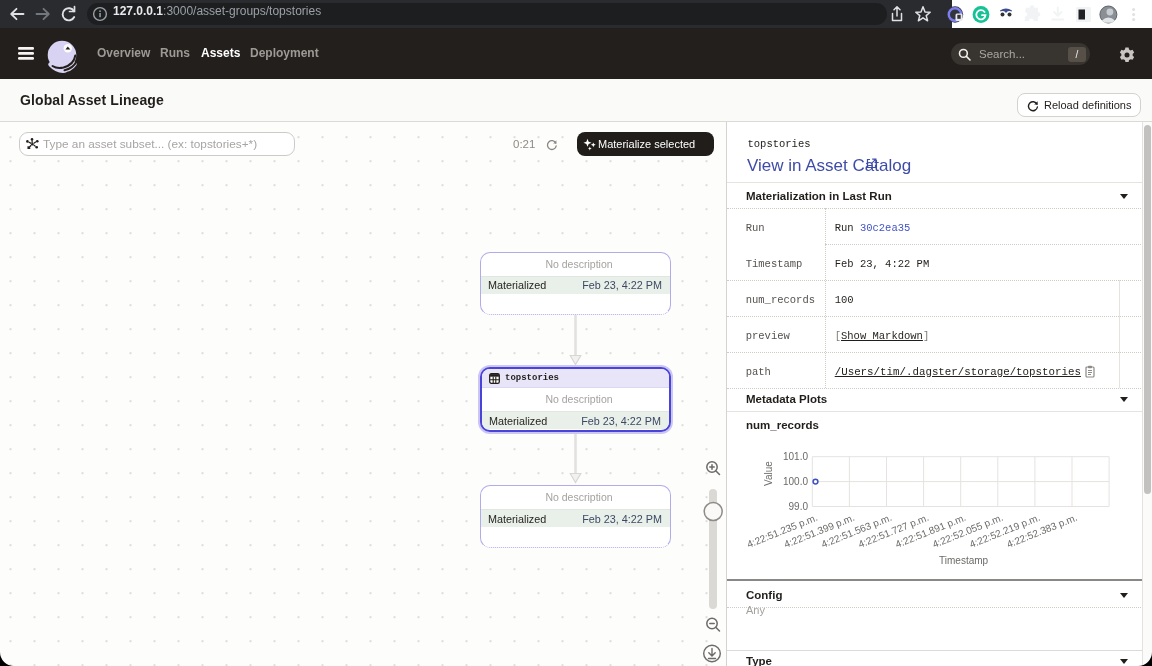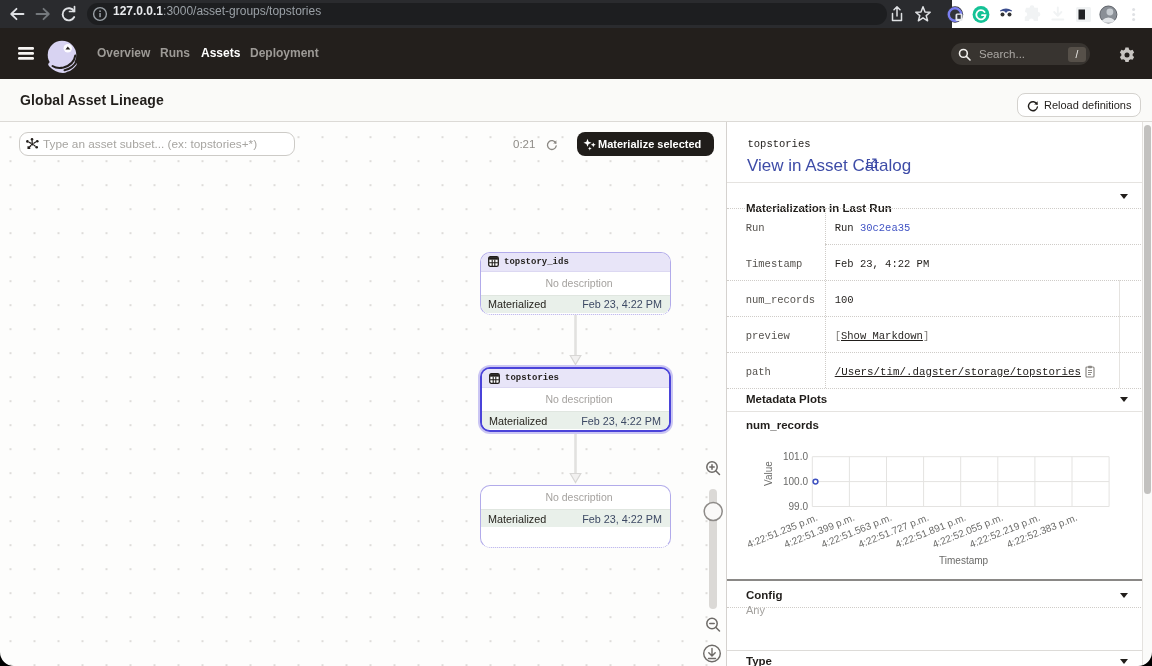--- a/index.html
+++ b/index.html
@@ -171,41 +171,33 @@
       <path d="M9.8 4.1 A4.4 4.4 0 1 0 10.2 6.8" fill="none" stroke="#8b8883" stroke-width="1.3" stroke-linecap="round"></path>
       <path d="M10.4 1.2 L10.4 4.4 L7.2 4.4 Z" fill="#8b8883"></path>
     </svg>
 
     <div style="position:absolute;left:577px;top:10px;width:137px;height:24px;border-radius:8px;background:#201d1a;color:#fff;">
       <svg class="abs" style="left:6px;top:6px" width="13" height="13" viewBox="0 0 13 13">
         <path d="M4.5 0.8 L5.6 3.7 L8.5 4.8 L5.6 5.9 L4.5 8.8 L3.4 5.9 L0.5 4.8 L3.4 3.7 Z" fill="#fff"></path>
         <path d="M10.3 4.4 L11 6.1 L12.7 6.8 L11 7.5 L10.3 9.2 L9.6 7.5 L7.9 6.8 L9.6 6.1 Z" fill="#fff"></path>
         <path d="M6.8 8.6 L7.4 9.9 L8.7 10.5 L7.4 11.1 L6.8 12.4 L6.2 11.1 L4.9 10.5 L6.2 9.9 Z" fill="#fff"></path>
       </svg>
-      <span style="position:absolute;left:21px;top:0;height:24px;line-height:24px;font-size:11px;font-weight:700;letter-spacing:0px">Materialize selected</span>
+      <span style="position:absolute;left:21px;top:0;height:24px;line-height:24px;font-size:11px;font-weight:400;letter-spacing:0px">Materialize selected</span>
     </div>
 
     <svg class="abs" style="left:560px;top:190px" width="30" height="172" viewBox="0 0 30 172">
       <g stroke="#e2e1df" stroke-width="2.6" fill="none">
         <path d="M15.5 2 V44"></path>
         <path d="M15.5 120 V162"></path>
       </g>
       <path d="M10.2 43.5 L15.5 52.5 L20.8 43.5 Z" fill="#f2f1f0" stroke="#d8d7d5" stroke-width="1.2"></path>
       <path d="M10.2 161.5 L15.5 170.5 L20.8 161.5 Z" fill="#f2f1f0" stroke="#d8d7d5" stroke-width="1.2"></path>
     </svg>
 
     <div class="node" style="top:129.5px;height:63px;border-bottom-style:dotted">
-      <div class="hdr">
-        <svg width="11" height="11" viewBox="0 0 11 11">
-          <rect x="0.7" y="0.7" width="9.6" height="9.6" rx="1.6" fill="#fff" stroke="#211e1b" stroke-width="1.3"></rect>
-          <rect x="1.1" y="1.1" width="8.8" height="2.6" fill="#211e1b"></rect>
-          <path d="M1.1 6.8 H9.9 M4.2 3.7 V9.9 M6.8 3.7 V9.9" stroke="#211e1b" stroke-width="1.1" fill="none"></path>
-        </svg>
-        <span class="nm">topstory_ids</span>
-      </div>
       <div class="bd">No description</div>
       <div class="ft">
         <span class="m">Materialized</span>
         <span class="d">Feb 23, 4:22 PM</span>
       </div>
     </div>
 
     <div class="node" style="top:245px;height:65px;border:2.2px solid #4a43d9;box-shadow:0 0 0 2px #cbc6f3;">
       <div class="hdr">
         <svg width="11" height="11" viewBox="0 0 11 11">
@@ -254,21 +246,21 @@
     </svg>
   </div>
   <div id="sidebar">
     <div class="abs mono" style="left:20.5px;top:16px;font-size:10.5px;color:#211e1b;">topstories</div>
     <div class="abs" style="left:20px;top:34px;font-size:17px;color:#3e4ca7;">View in Asset Catalog</div>
     <svg class="abs" style="left:139px;top:36px" width="11" height="11" viewBox="0 0 11 11">
       <path d="M4 1.5 H1.5 V9.5 H9.5 V7" fill="none" stroke="#3e4ca7" stroke-width="1.2"></path>
       <path d="M6.2 1.1 H9.9 V4.8 M9.6 1.4 L5.4 5.6" fill="none" stroke="#3e4ca7" stroke-width="1.2"></path>
     </svg>
     <div class="abs" style="left:0;top:59.5px;width:416px;border-top:1px solid #e5e3e0"></div>
-    <div class="abs" style="left:19px;top:80px;font-size:11.5px;font-weight:700;color:#211e1b;">Materialization in Last Run</div>
+    <div class="abs" style="left:19px;top:68px;font-size:11.5px;font-weight:700;color:#211e1b;">Materialization in Last Run</div>
     <div class="caret" style="top:72px"></div>
     <div class="abs" style="left:0;top:85.7px;width:416px;border-top:1px dotted #cfccc8"></div>
 
     <div class="abs" style="left:97.8px;top:85.7px;height:180px;border-left:1px dotted #cfccc8"></div>
     <div class="abs" style="left:97.8px;top:121.7px;width:318px;border-top:1px dotted #cfccc8"></div>
     <div class="abs" style="left:0;top:157.7px;width:416px;border-top:1px dotted #cfccc8"></div>
     <div class="abs" style="left:0;top:193.7px;width:416px;border-top:1px dotted #cfccc8"></div>
     <div class="abs" style="left:0;top:229.7px;width:416px;border-top:1px dotted #cfccc8"></div>
     <div class="abs" style="left:0;top:265.7px;width:416px;border-top:1px dotted #cfccc8"></div>
     <div class="abs" style="left:392px;top:157.7px;height:108px;border-left:1px solid #e5e3e0"></div>

